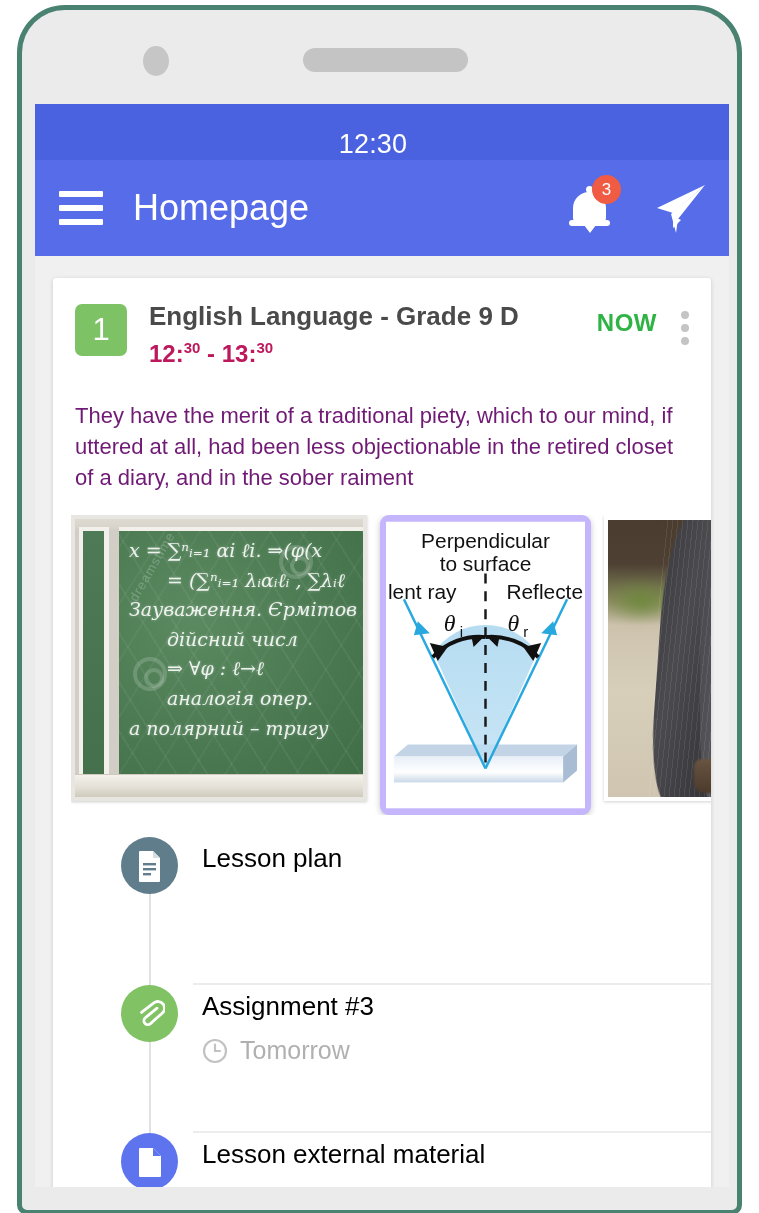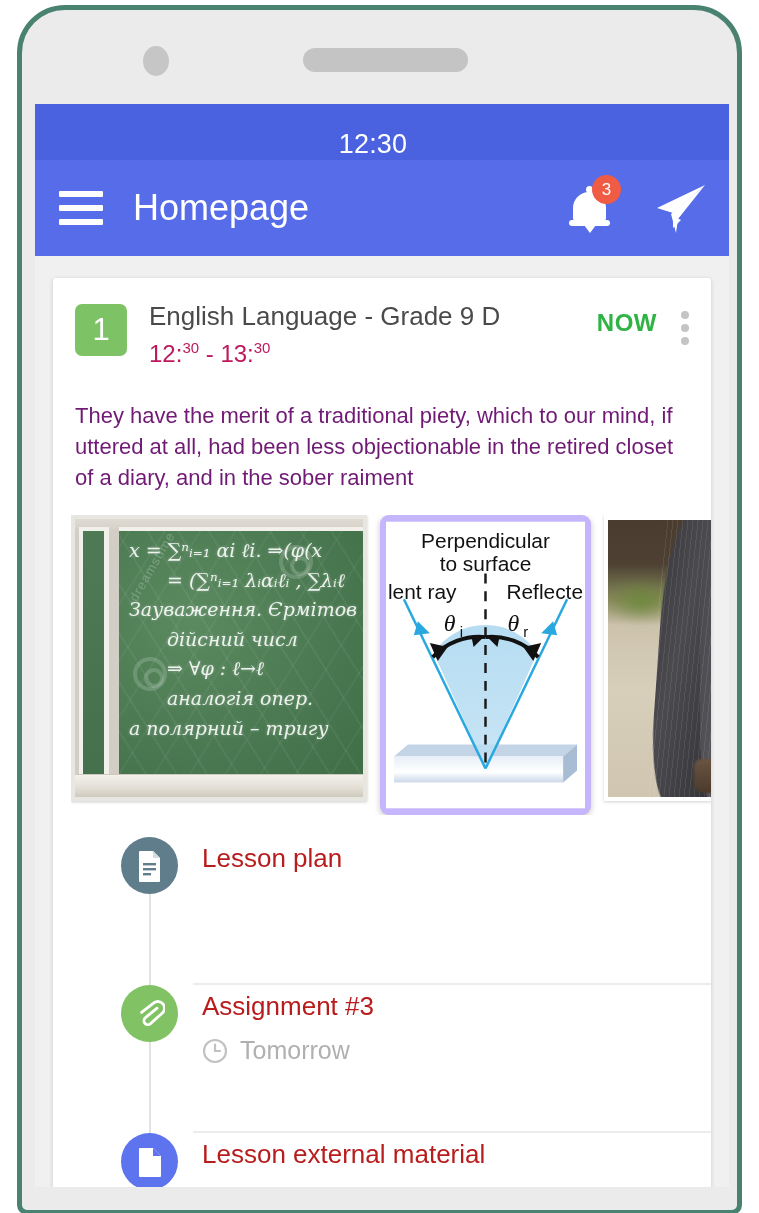--- a/index.html
+++ b/index.html
@@ -212,21 +212,21 @@
     background: #7dc264;
     border-radius: 7px;
     color: #ffffff;
     font-size: 31px;
     display: flex;
     align-items: center;
     justify-content: center;
     flex: none;
     margin-top: 2px;
   }
-  #header-text { margin-left: 22px; flex: 1 1 auto; min-width: 0; }
+  #header-text { margin-left: 22px; flex: 1 1 auto; min-width: 0; font-weight: bold; }
   #lesson-title {
     font-size: 26px;
     color: #4a4a4a;
     line-height: 1.1;
     white-space: nowrap;
   }
   #lesson-time {
     font-size: 24px;
     color: #be185d;
     margin-top: 9px;
@@ -441,21 +441,21 @@
   .icon-external    { background: #5d74ee; }
 
   .item-body {
     flex: 1 1 auto;
     margin-left: 24px;
     padding-top: 7px;
     min-width: 0;
   }
   .item-title {
     font-size: 26px;
-    color: #b91c1c;
+    color: #000000;
     line-height: 1.15;
     white-space: nowrap;
   }
   .item-meta {
     display: flex;
     align-items: center;
     gap: 12px;
     margin-top: 14px;
     color: #b0b0b0;
     font-size: 25px;

